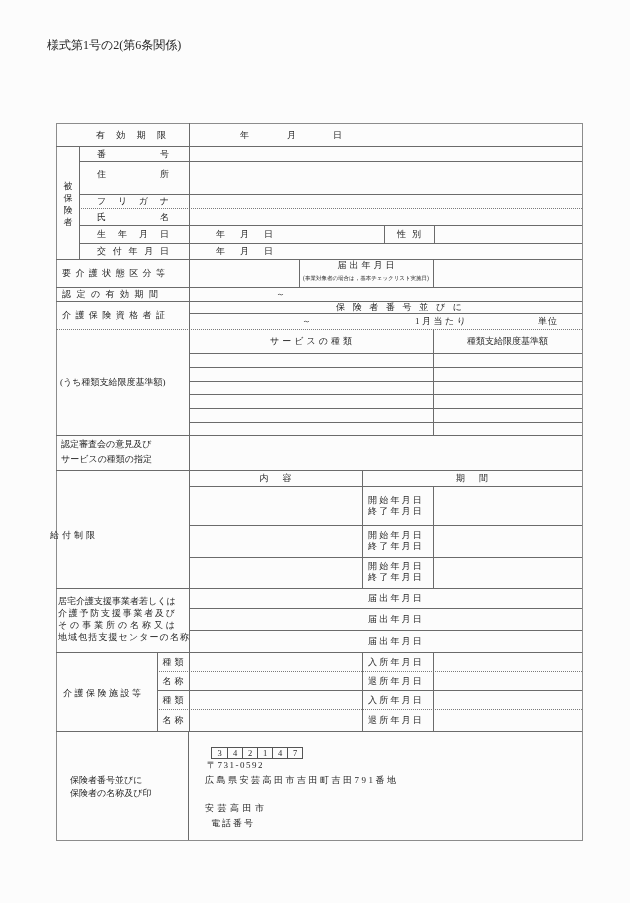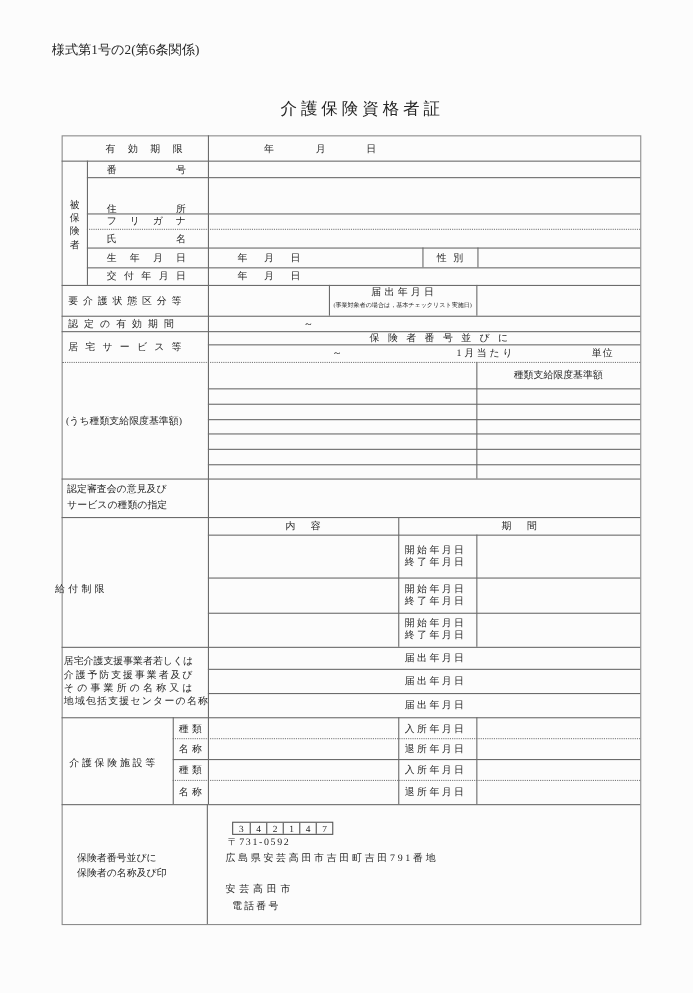--- a/index.html
+++ b/index.html
@@ -27,21 +27,20 @@
   .boxes span { width: 15px; height: 10px; line-height: 10px; font-size: 8.5px; text-align: center; border-left: 1px solid #555; box-sizing: border-box; }
   .boxes span:first-child { border-left: none; }
   .cell { position: absolute; }
 </style>
 </head>
 <body>
 
 <div class="page">
 
   <div class="t" style="left:47px;top:38px;font-size:12px;line-height:14px;height:14px;">様式第1号の2(第6条関係)</div>
-  <div class="t j" style="left:255px;top:92px;width:145px;font-size:15px;line-height:17px;height:17px;">介護保険資格者証</div>
 
   <div class="sec">
     <div class="frame"></div>
 
     <div class="h" style="left:56px;top:146px;width:526px"></div>
     <div class="h" style="left:79px;top:161px;width:503px"></div>
     <div class="h" style="left:79px;top:194px;width:503px"></div>
     <div class="h hd" style="left:79px;top:208px;width:503px"></div>
     <div class="h" style="left:79px;top:225px;width:503px"></div>
     <div class="h" style="left:79px;top:243px;width:503px"></div>
@@ -94,21 +93,21 @@
 
   <div class="sec">
     <div class="vert" style="left:62px;top:180px">
       <span>被</span>
       <span>保</span>
       <span>険</span>
       <span>者</span>
     </div>
     <div class="t j" style="left:97px;top:149px;width:72px">番号</div>
     <div class="cell" style="left:190px;top:147px;width:391px;height:14px"></div>
-    <div class="t j" style="left:97px;top:185px;width:72px">住所</div>
+    <div class="t j" style="left:97px;top:169px;width:72px">住所</div>
     <div class="cell" style="left:190px;top:162px;width:391px;height:32px"></div>
     <div class="t j" style="left:97px;top:196px;width:72px">フリガナ</div>
     <div class="t j" style="left:97px;top:212px;width:72px">氏名</div>
     <div class="cell" style="left:190px;top:195px;width:391px;height:30px"></div>
     <div class="t j" style="left:97px;top:229px;width:72px">生年月日</div>
     <div class="t" style="left:216px;top:229px">年</div>
     <div class="t" style="left:240px;top:229px">月</div>
     <div class="t" style="left:264px;top:229px">日</div>
     <div class="t j" style="left:397px;top:229px;width:24px">性別</div>
     <div class="cell" style="left:435px;top:226px;width:146px;height:17px"></div>
@@ -119,29 +118,30 @@
   </div>
 
   <div class="sec">
     <div class="t j" style="left:62px;top:268px;width:103px">要介護状態区分等</div>
     <div class="t c" style="left:299px;top:260px;width:134px;letter-spacing:3px;padding-left:3px;box-sizing:border-box">届出年月日</div>
     <div class="t c" style="left:299px;top:275px;width:134px;font-size:5.5px;line-height:7px;height:7px">(事業対象者の場合は，基本チェックリスト実施日)</div>
 
     <div class="t j" style="left:62px;top:289px;width:96px">認定の有効期間</div>
     <div class="t" style="left:276px;top:289px">～</div>
 
-    <div class="t j" style="left:62px;top:310px;width:103px">居宅サービス等</div>
+    <div class="t j" style="left:62px;top:310px;width:103px">介護保険資格者証</div>
     <div class="t j" style="left:336px;top:302px;width:126px">保険者番号並びに</div>
     <div class="t" style="left:302px;top:316px">～</div>
     <div class="t" style="left:415px;top:316px;letter-spacing:2.5px">1月当たり</div>
     <div class="t" style="left:538px;top:316px;letter-spacing:1px">単位</div>
   </div>
 
   <div class="sec">
     <div class="t" style="left:60px;top:377px">(うち種類支給限度基準額)</div>
+    <div class="t c" style="left:189px;top:336px;width:244px;letter-spacing:3px;padding-left:3px;box-sizing:border-box">サービスの種類</div>
     <div class="t c" style="left:433px;top:336px;width:149px">種類支給限度基準額</div>
 
     <div class="t" style="left:196px;top:355px"></div>
     <div class="t" style="left:440px;top:355px"></div>
     <div class="t" style="left:196px;top:369px"></div>
     <div class="t" style="left:440px;top:369px"></div>
     <div class="t" style="left:196px;top:383px"></div>
     <div class="t" style="left:440px;top:383px"></div>
     <div class="t" style="left:196px;top:396px"></div>
     <div class="t" style="left:440px;top:396px"></div>

